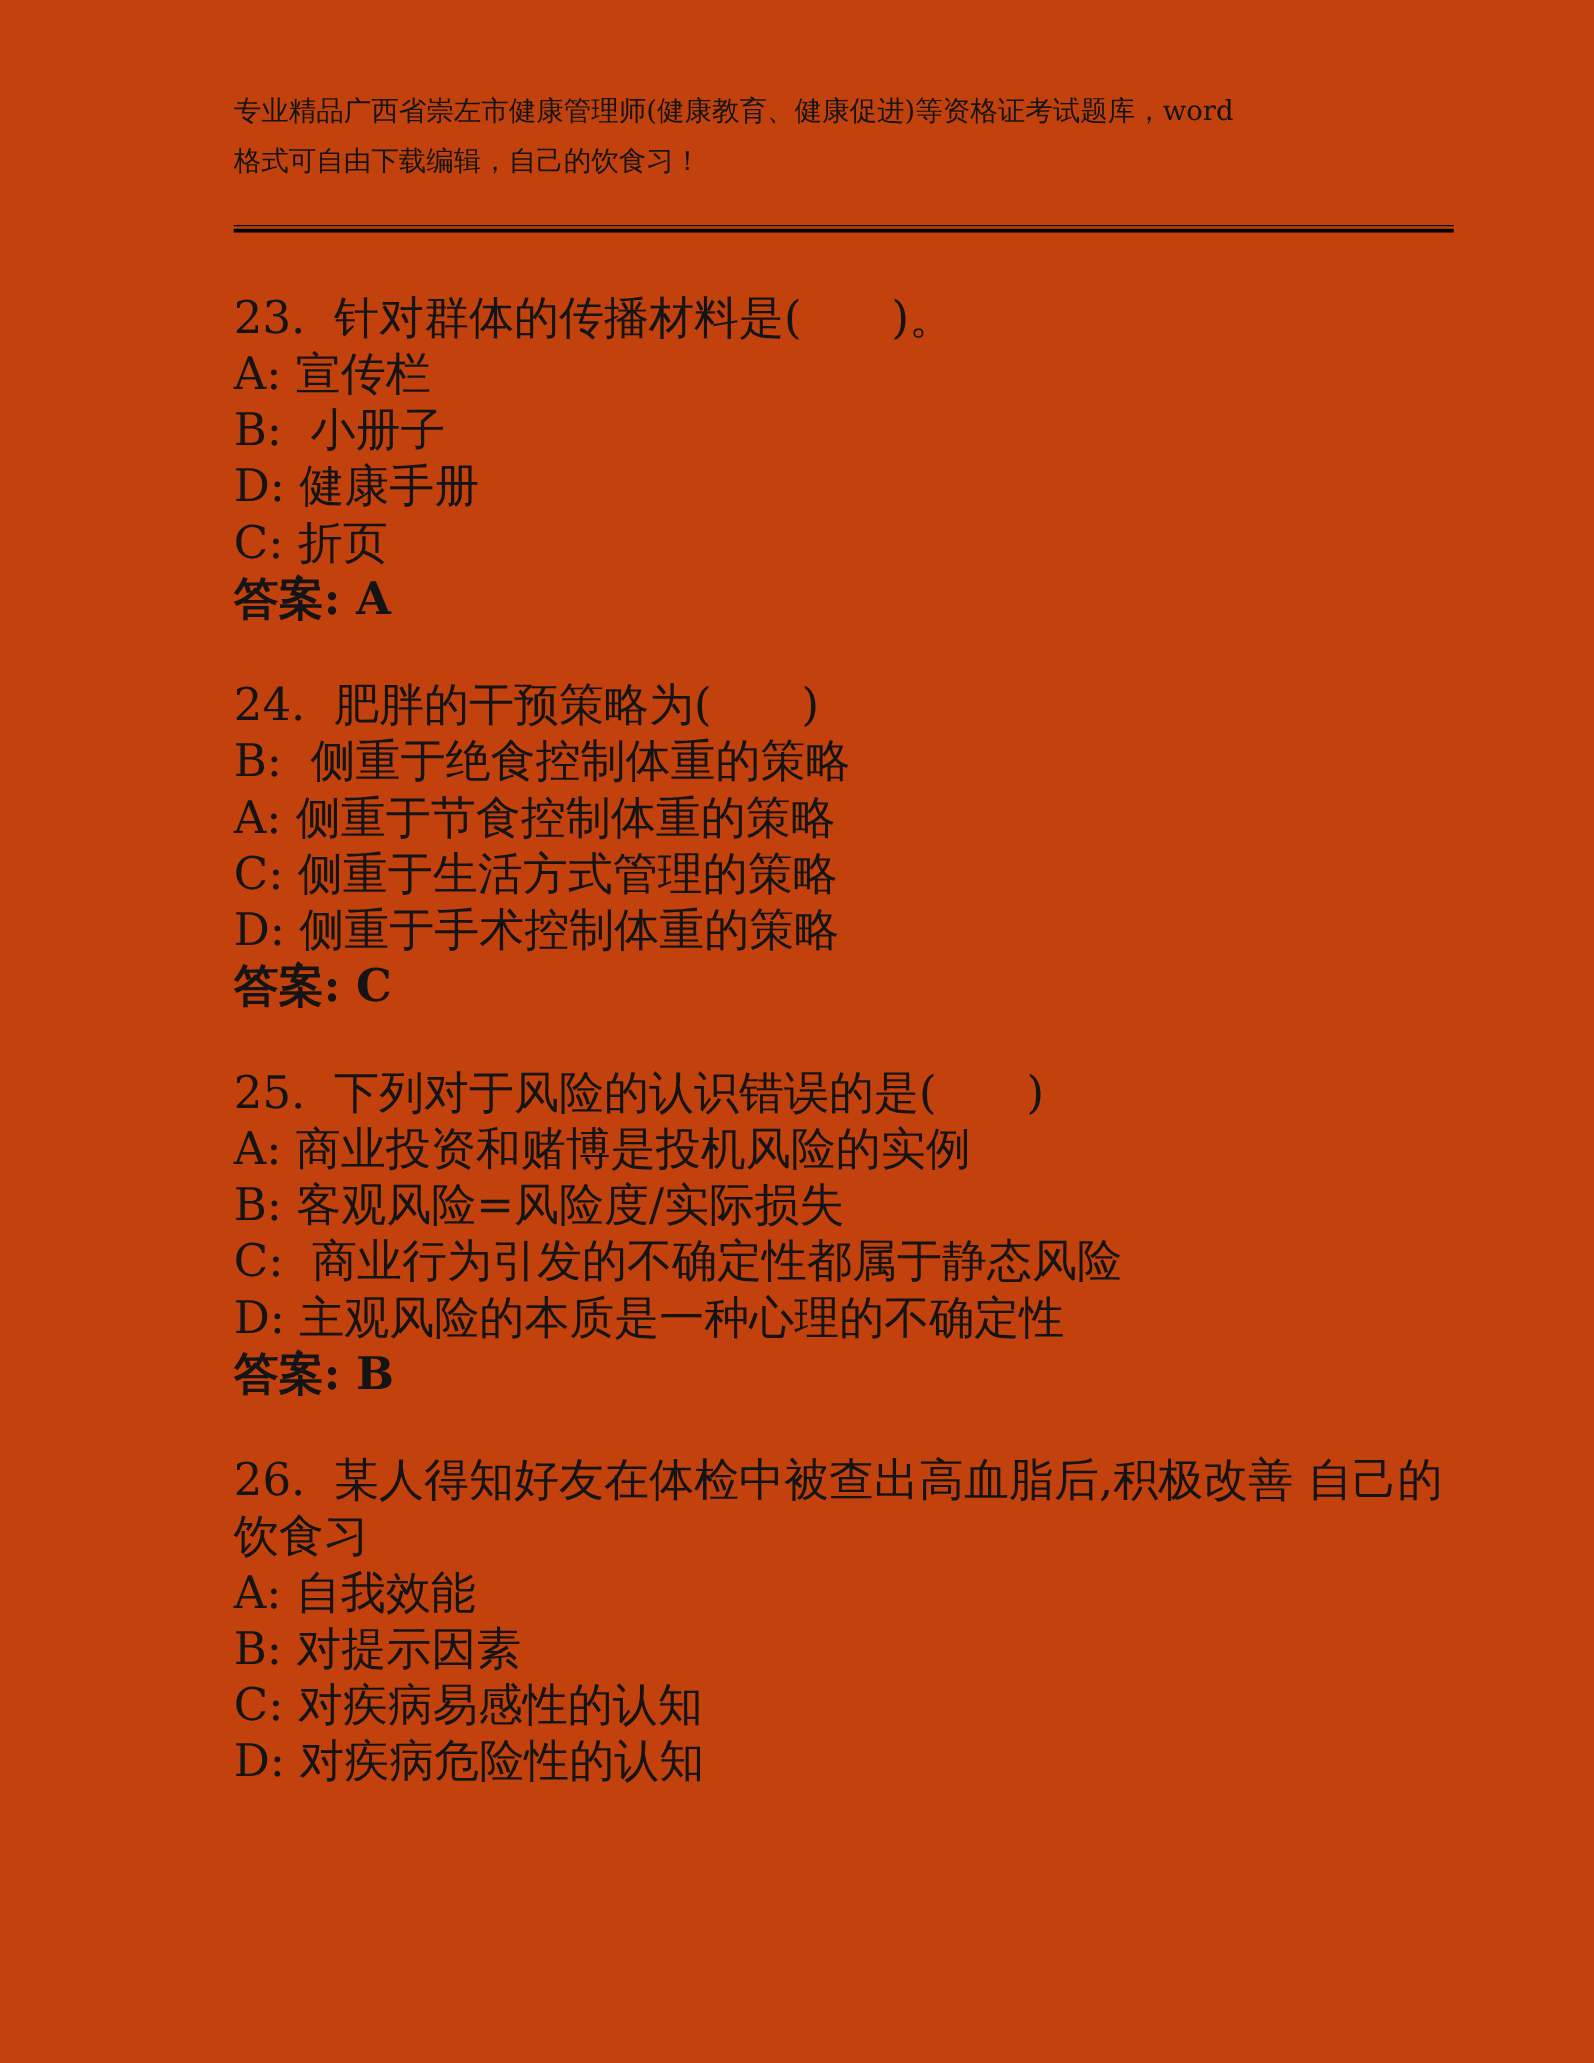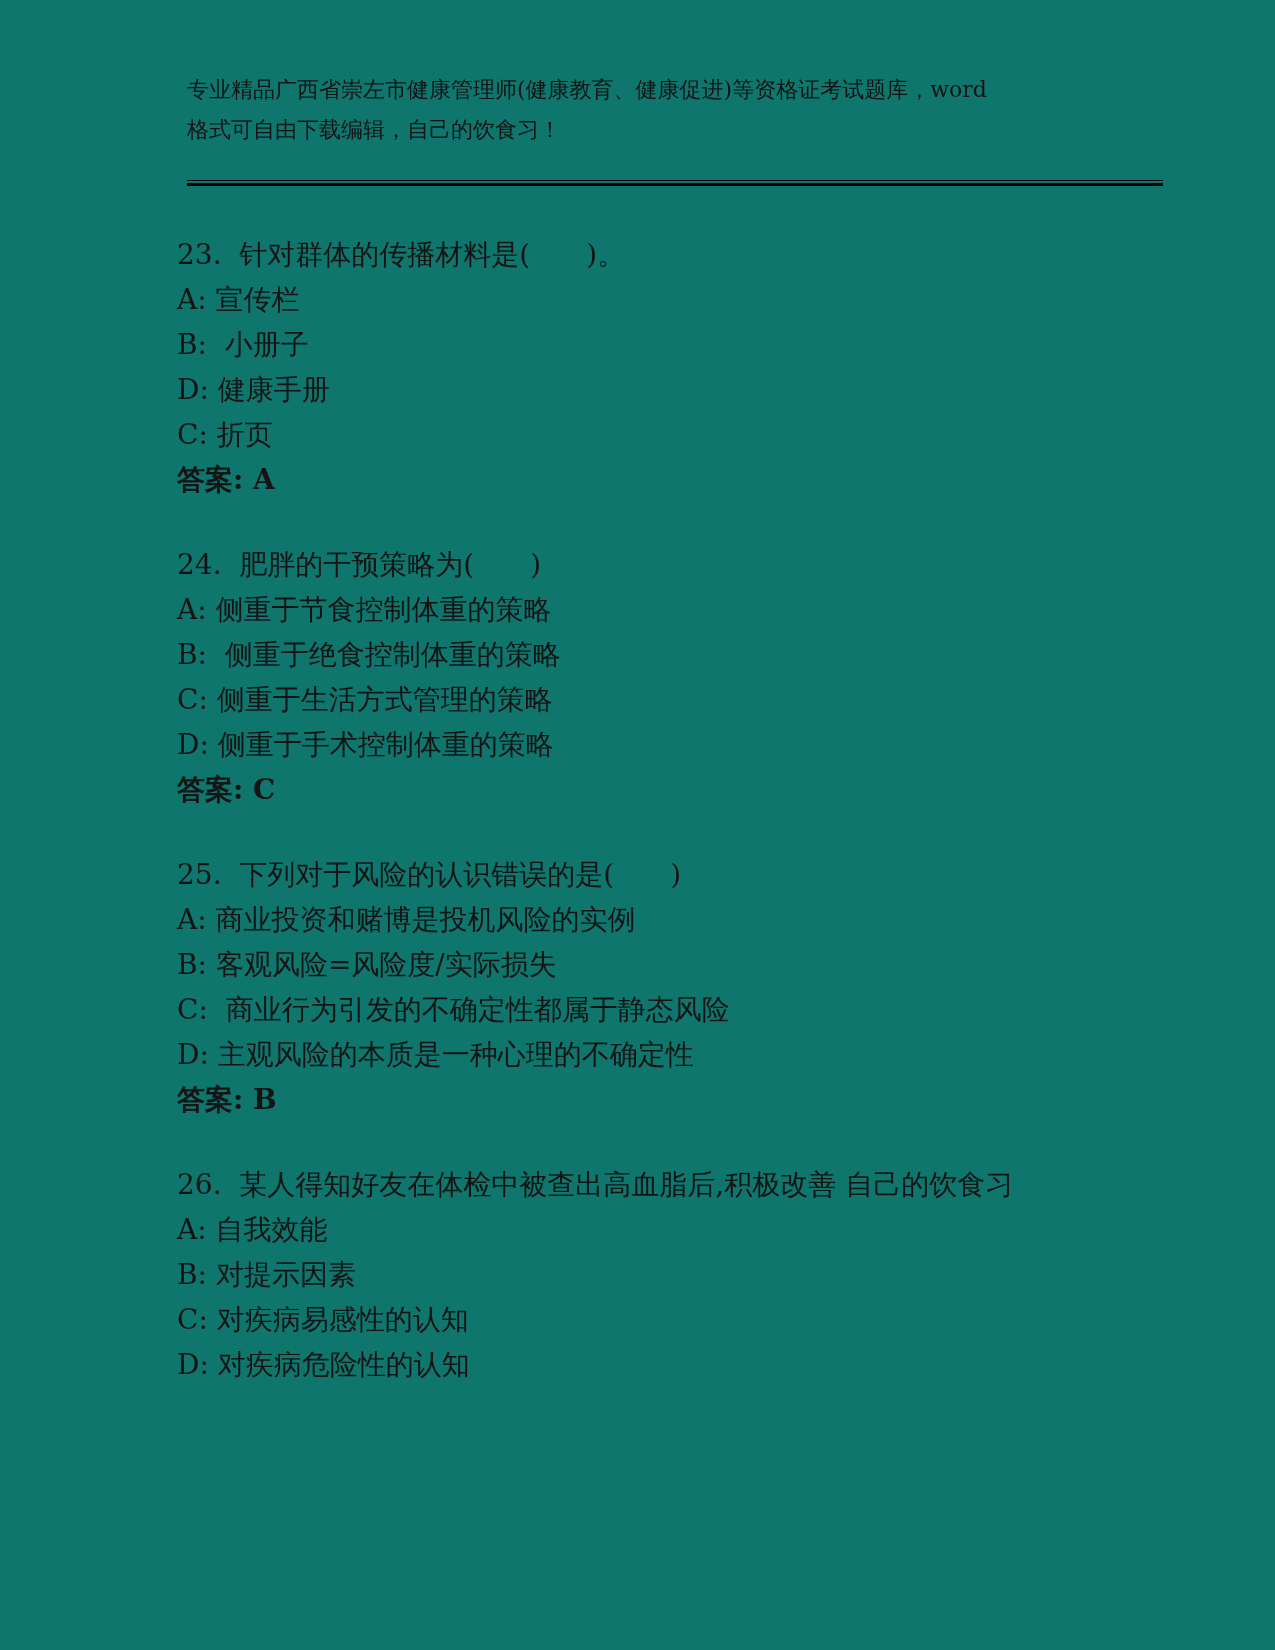--- a/index.html
+++ b/index.html
@@ -10,21 +10,21 @@
   body {
     width: 1275px;
     height: 1650px;
     font-family: "DejaVu Serif", "Liberation Serif", serif;
     color: #141414;
   }
   .page {
     position: relative;
     width: 1275px;
     height: 1650px;
-    background: #0f766e;
+    background: #c2410c;
     overflow: hidden;
   }
   .header {
     position: absolute;
     left: 187px;
     right: 112px;
     top: 70px;
     font-size: 22px;
     line-height: 40px;
   }
@@ -37,24 +37,24 @@
     left: 187px;
     right: 112px;
     top: 180px;
     height: 6px;
     box-sizing: border-box;
     border-top: 1px solid #000;
     border-bottom: 3px solid #000;
   }
   .content {
     position: absolute;
-    left: 177px;
+    left: 187px;
     right: 112px;
     top: 232px;
-    font-size: 28px;
+    font-size: 36px;
     line-height: 45px;
   }
   .content p {
     margin: 0;
     white-space: pre-wrap;
   }
   section.question + section.question {
     margin-top: 40px;
   }
   .q-answer {
@@ -77,22 +77,22 @@
       <section class="question">
         <p class="q-text">23.  针对群体的传播材料是(　　)。</p>
         <p class="q-option">A: 宣传栏</p>
         <p class="q-option">B:  小册子</p>
         <p class="q-option">D: 健康手册</p>
         <p class="q-option">C: 折页</p>
         <p class="q-answer">答案: A</p>
       </section>
       <section class="question">
         <p class="q-text">24.  肥胖的干预策略为(　　)</p>
+        <p class="q-option">B:  侧重于绝食控制体重的策略</p>
         <p class="q-option">A: 侧重于节食控制体重的策略</p>
-        <p class="q-option">B:  侧重于绝食控制体重的策略</p>
         <p class="q-option">C: 侧重于生活方式管理的策略</p>
         <p class="q-option">D: 侧重于手术控制体重的策略</p>
         <p class="q-answer">答案: C</p>
       </section>
       <section class="question">
         <p class="q-text">25.  下列对于风险的认识错误的是(　　)</p>
         <p class="q-option">A: 商业投资和赌博是投机风险的实例</p>
         <p class="q-option">B: 客观风险=风险度/实际损失</p>
         <p class="q-option">C:  商业行为引发的不确定性都属于静态风险</p>
         <p class="q-option">D: 主观风险的本质是一种心理的不确定性</p>

